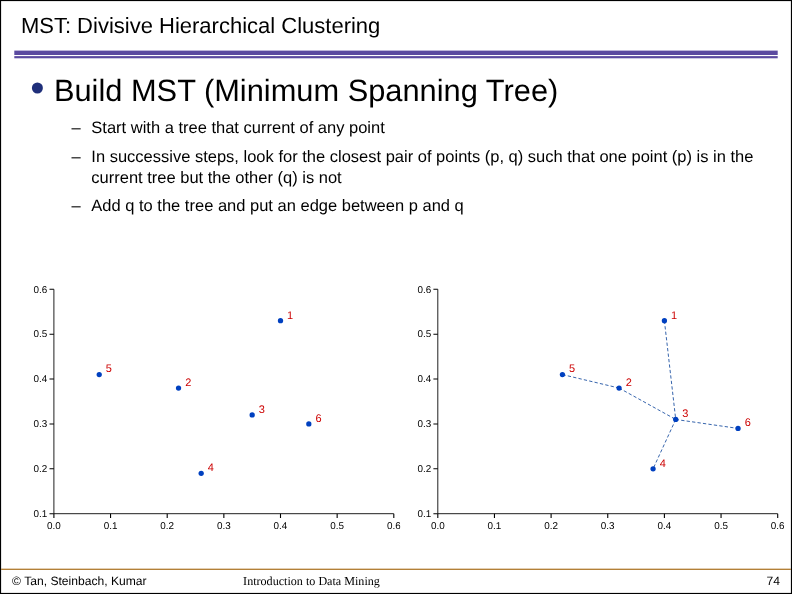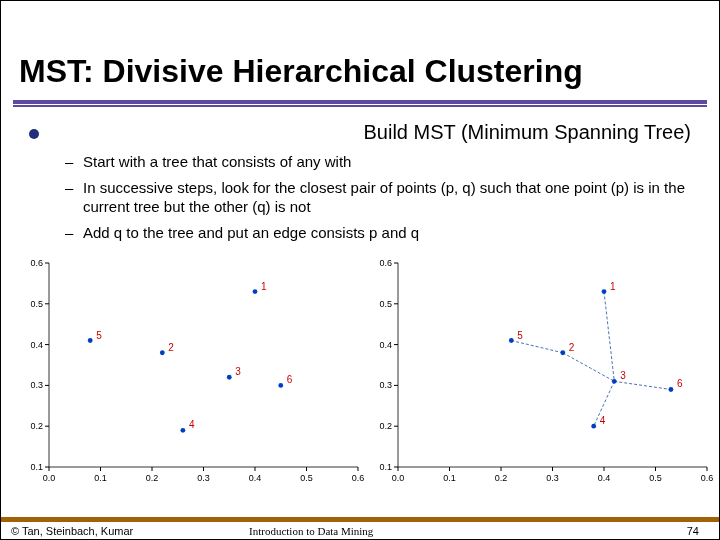--- a/index.html
+++ b/index.html
@@ -1,63 +1,63 @@
 <!DOCTYPE html>
 <html><head>
 <meta charset="utf-8">
 <style>
   * { box-sizing: border-box; margin: 0; padding: 0; }
   html, body { width: 720px; height: 540px; font-family: Arial, Helvetica, sans-serif; background: #fff; color: #000; }
   .page { width: 720px; height: 540px; position: relative; border: 1px solid #000; }
-  .title { font-size: 32px; font-weight: bold; padding: 12px 18px 6px 18px; margin-top: 40px; }
+  .title { font-size: 20px; font-weight: normal; padding: 12px 18px 6px 18px; }
   .rule { height: 0; border-top: 4px solid #5b4aa0; border-bottom: 2px solid #5b4aa0; margin: 4px 12px 10px 12px; padding-top: 1px; }
   .content { padding: 4px 28px 0 28px; }
-  .bullet-main { font-size: 20px; display: flex; align-items: flex-start; margin-bottom: 8px; justify-content: space-between; }
+  .bullet-main { font-size: 28px; display: flex; align-items: flex-start; margin-bottom: 8px; }
   .dot { width: 10px; height: 10px; background: #1f2f7a; border-radius: 50%; margin-top: 8px; margin-right: 10px; flex: 0 0 10px; }
   .sub-list { margin-left: 36px; font-size: 15px; }
   .sub-item { display: flex; margin-bottom: 6px; line-height: 1.3; }
   .dash { flex: 0 0 18px; }
   .charts { position: absolute; top: 256px; left: 14px; right: 6px; height: 230px; display: flex; }
   .chart { position: relative; flex: 1; }
   .chart svg { width: 100%; height: 100%; }
-  .footer { position: absolute; bottom: 0; left: 0; right: 0; height: 22px; border-top: 5px solid #a16207; display: flex; align-items: center; font-size: 11px; gap: 28px; }
+  .footer { position: absolute; bottom: 0; left: 0; right: 0; height: 22px; border-top: 1px solid #a16207; display: flex; align-items: center; font-size: 11px; }
   .footer .cell { border-right: 0; padding: 0 10px; }
   .footer .f1 { width: 210px; }
   .footer .f2 { flex: 1; text-align: left; font-family: Liberation Serif, serif; }
   .footer .f3 { width: 140px; text-align: right; }
-  .footer .f4 { width: 46px; text-align: right; padding-right: 20px; }
+  .footer .f4 { width: 46px; text-align: right; padding-right: 10px; }
   .axis text { font-size: 9px; fill: #000; font-family: Arial; }
   .ptlabel { font-size: 10px; fill: #c00; }
   .axisline { stroke: #000; stroke-width: 0.8; fill: none; }
   .pt { fill: #0040c0; }
   .edge { stroke: #1a4fa0; stroke-width: 0.8; stroke-dasharray: 3 2; fill: none; }
 </style>
 </head>
 <body>
 
 <div class="page">
   <div class="title">MST: Divisive Hierarchical Clustering</div>
   <div class="rule"></div>
   <div class="content">
     <div class="bullet-main">
       <span class="dot"></span>
       <span>Build MST (Minimum Spanning Tree)</span>
     </div>
     <div class="sub-list">
       <div class="sub-item">
         <span class="dash">–</span>
-        <span>Start with a tree that consists of any with</span>
+        <span>Start with a tree that current of any point</span>
       </div>
       <div class="sub-item">
         <span class="dash">–</span>
         <span>In successive steps, look for the closest pair of points (p, q)  such that one point (p) is in the current tree but the other (q) is not</span>
       </div>
       <div class="sub-item">
         <span class="dash">–</span>
-        <span>Add q to the tree and put an edge consists p and q</span>
+        <span>Add q to the tree and put an edge between p and q</span>
       </div>
     </div>
   </div>
 
   <div class="charts">
     <div class="chart" id="chart0"><svg viewBox="0 0 349 230">
           <path d="M 34 6 L 34 210 L 343 210" class="axisline"></path>
           <g class="axis">
             <line x1="30" x2="34" y1="210" y2="210" class="tick" stroke="#000"></line>
             <text x="28" y="213" text-anchor="end">0.1</text>

